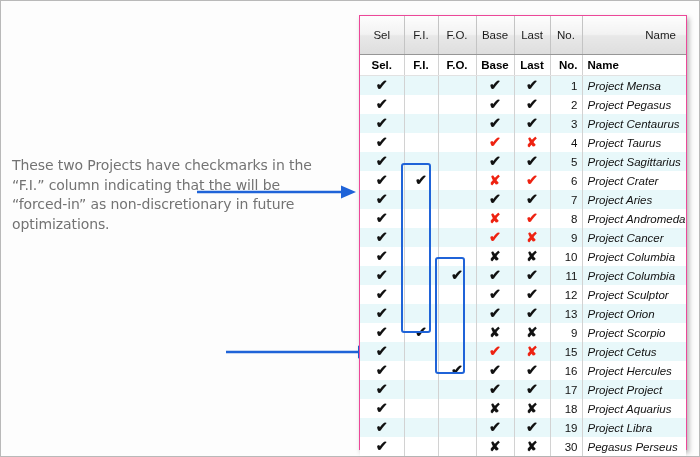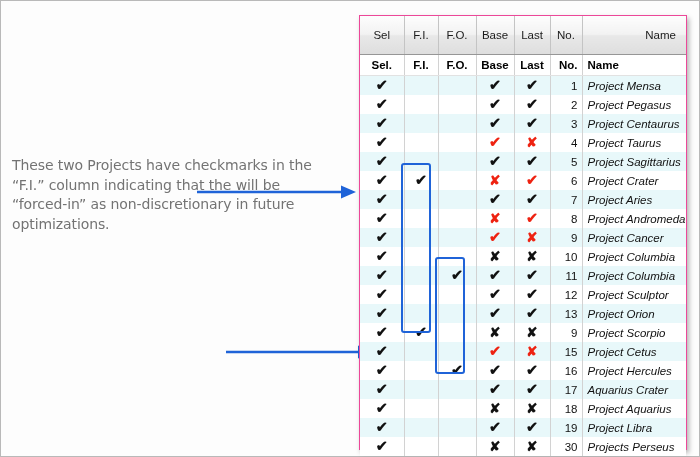--- a/index.html
+++ b/index.html
@@ -367,21 +367,21 @@
             <td class="num-cell">16</td>
             <td class="name-cell">Project Hercules</td>
           </tr>
           <tr class="data-row stripe">
             <td><span class="mark check black">✔</span></td>
             <td></td>
             <td></td>
             <td><span class="mark check black">✔</span></td>
             <td><span class="mark check black">✔</span></td>
             <td class="num-cell">17</td>
-            <td class="name-cell">Aquarius Crater</td>
+            <td class="name-cell">Project Project</td>
           </tr>
           <tr class="data-row plain">
             <td><span class="mark check black">✔</span></td>
             <td></td>
             <td></td>
             <td><span class="mark cross black">✘</span></td>
             <td><span class="mark cross black">✘</span></td>
             <td class="num-cell">18</td>
             <td class="name-cell">Project Aquarius</td>
           </tr>
@@ -394,21 +394,21 @@
             <td class="num-cell">19</td>
             <td class="name-cell">Project Libra</td>
           </tr>
           <tr class="data-row plain">
             <td><span class="mark check black">✔</span></td>
             <td></td>
             <td></td>
             <td><span class="mark cross black">✘</span></td>
             <td><span class="mark cross black">✘</span></td>
             <td class="num-cell">30</td>
-            <td class="name-cell">Projects Perseus</td>
+            <td class="name-cell">Pegasus Perseus</td>
           </tr>
         </tbody>
     </table>
 
   </div>
 
   <div class="highlight-box" id="highlight-fi"></div>
   <div class="highlight-box" id="highlight-fo"></div>
 
 </div>

